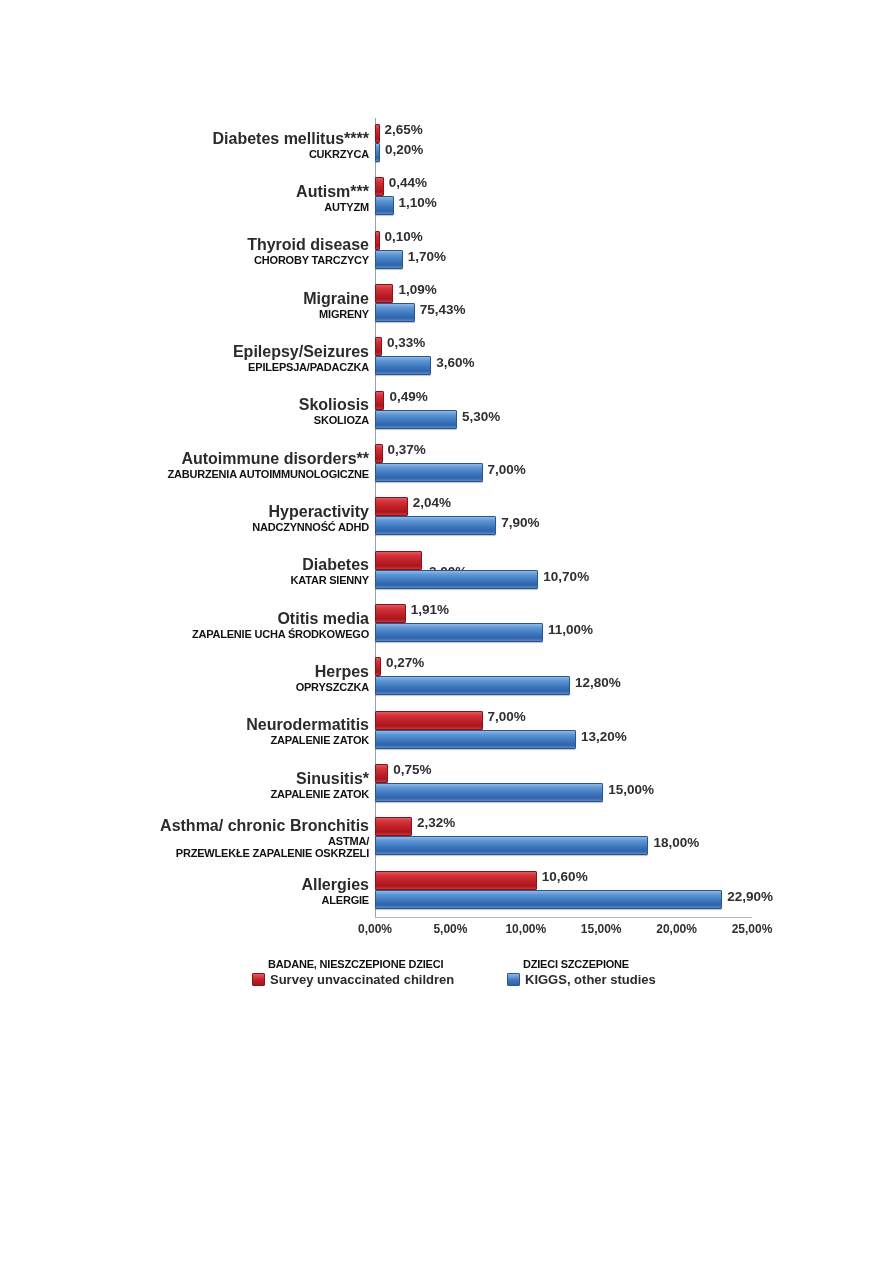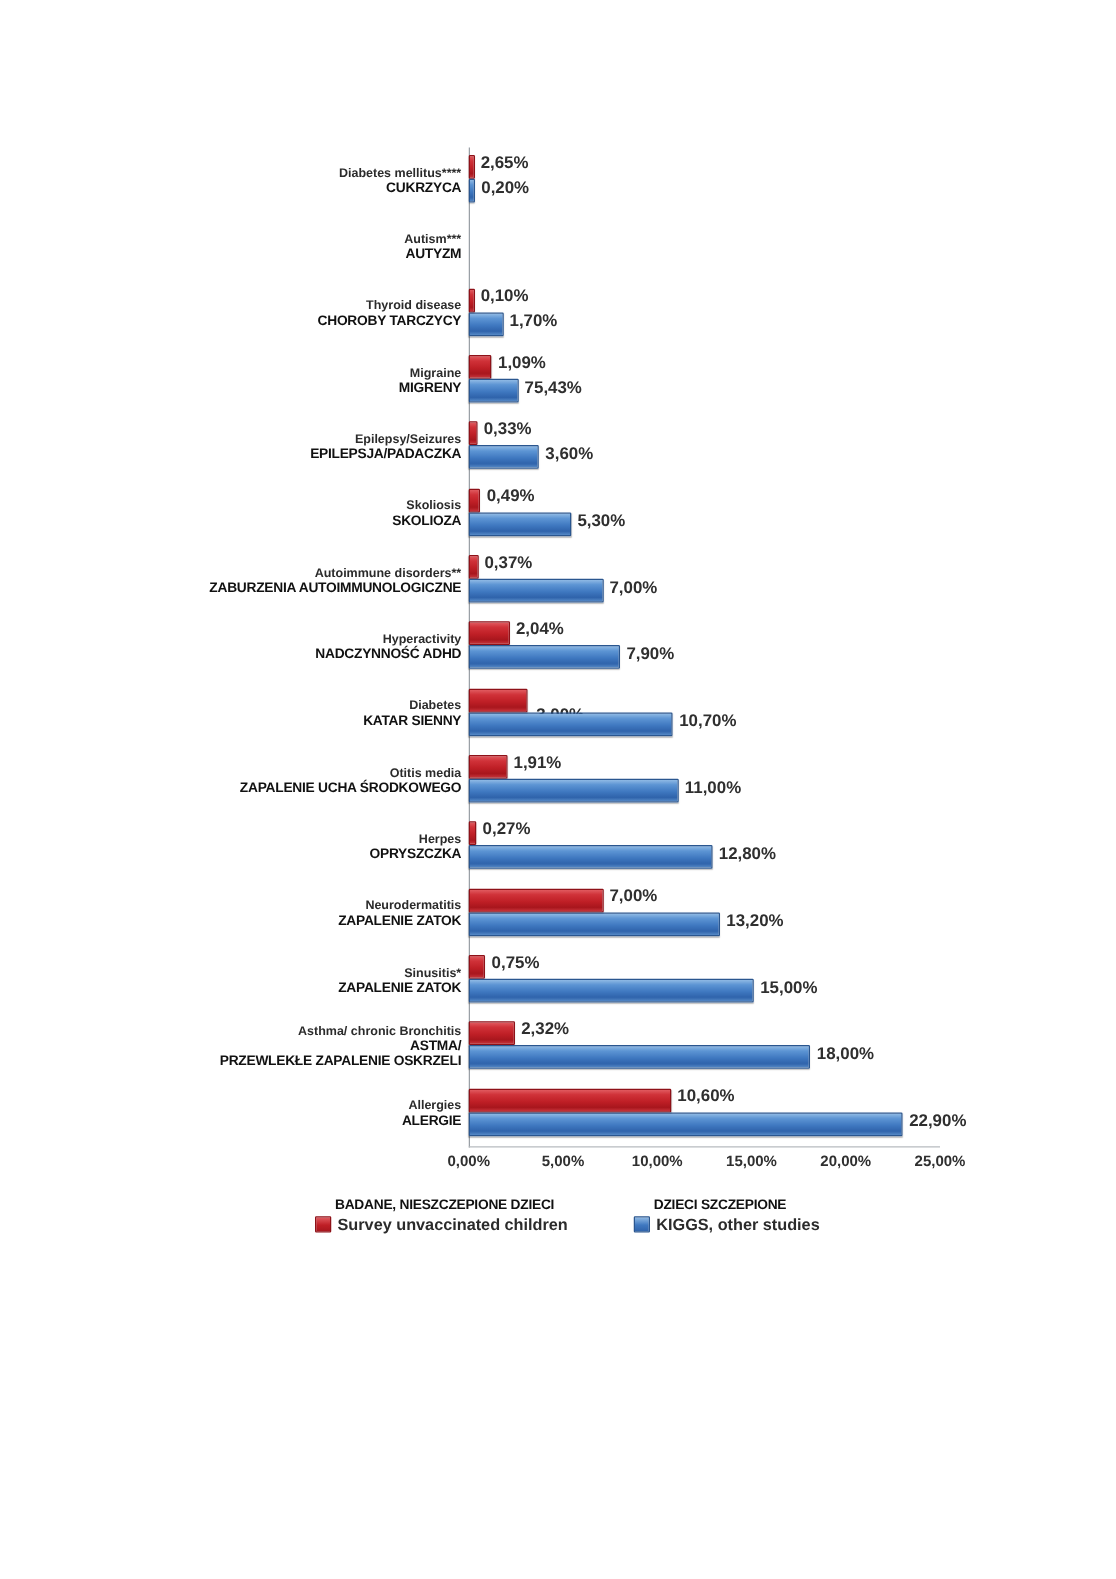--- a/index.html
+++ b/index.html
@@ -60,21 +60,21 @@
     position: absolute;
     right: 383px;        
     top: 50%;
     transform: translateY(-50%);
     width: 230px;
     text-align: right;
     line-height: 1.12;
   }
   .lab-en {
     display: block;
-    font-size: 10px;
+    font-size: 16px;
     font-weight: 600;
     color: #2b2b2b;
     white-space: nowrap;
   }
   .lab-pl {
     display: block;
     font-size: 11px;
     font-weight: bold;
     color: #111;
     letter-spacing: -0.2px;
@@ -203,20 +203,26 @@
           <div class="bar red" style="width: 2.5px; left: 0px;"></div>
           <div class="val red-val" style="left: 9.5px;">2,65%</div>
           <div class="bar blue" style="width: 3.016px; left: 0px;"></div>
           <div class="val blue-val" style="left: 10.016px;">0,20%</div>
         </div>
       </div>
       <div class="row" style="top: 53.3333px;">
         <div class="row-label">
           <span class="lab-en">Autism***</span>
           <span class="lab-pl">AUTYZM</span>
+        </div>
+        <div class="bars">
+          <div class="bar red" style="width: 6.6352px; left: 0px;"></div>
+          <div class="val red-val" style="left: 13.6352px;">0,44%</div>
+          <div class="bar blue" style="width: 16.588px; left: 0px;"></div>
+          <div class="val blue-val" style="left: 23.588px;">1,10%</div>
         </div>
       </div>
       <div class="row" style="top: 106.667px;">
         <div class="row-label">
           <span class="lab-en">Thyroid disease</span>
           <span class="lab-pl">CHOROBY TARCZYCY</span>
         </div>
         <div class="bars">
           <div class="bar red" style="width: 2.5px; left: 0px;"></div>
           <div class="val red-val" style="left: 9.5px;">0,10%</div>

